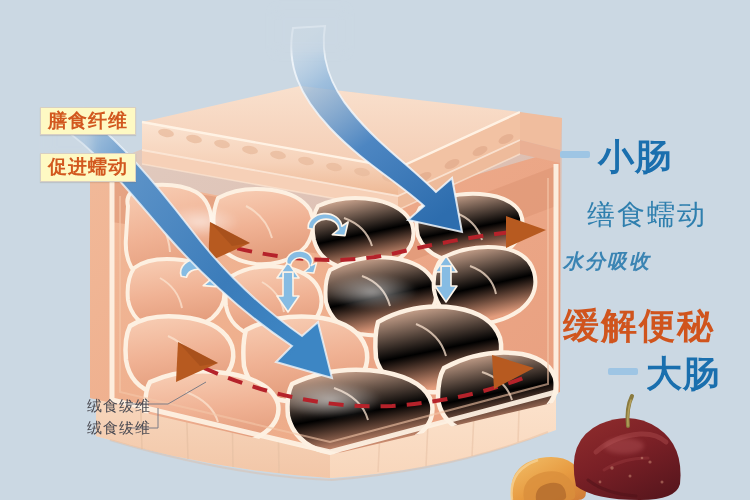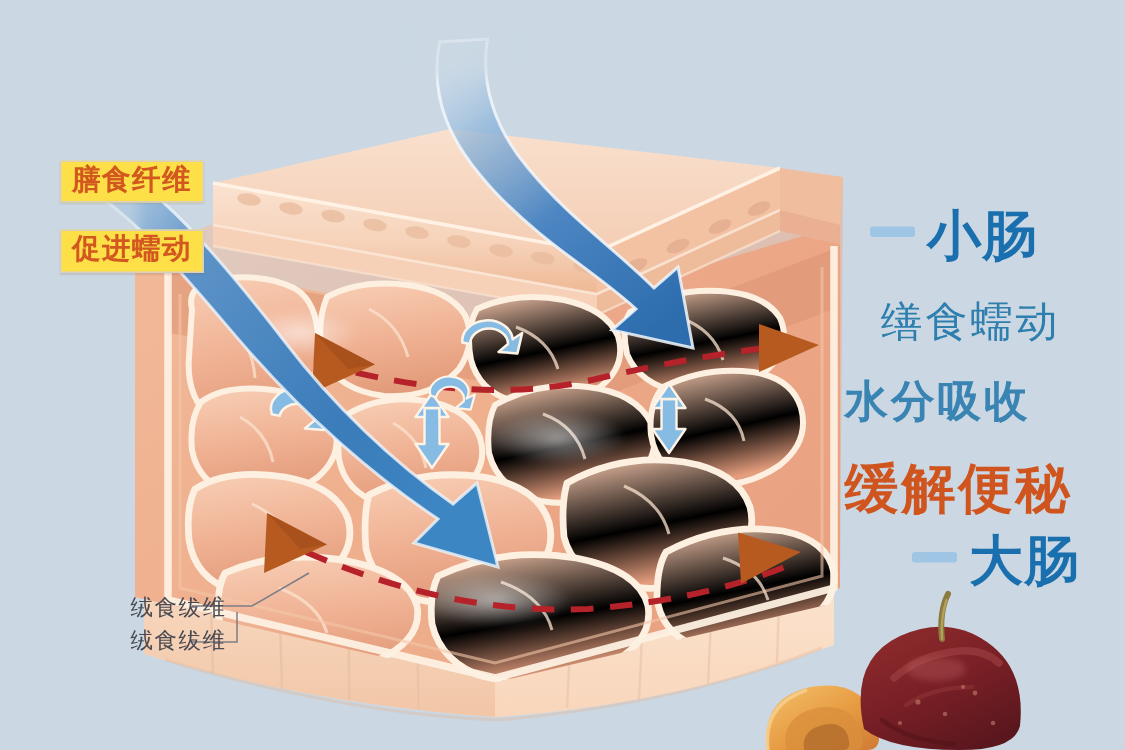--- a/index.html
+++ b/index.html
@@ -17,33 +17,33 @@
   .rt .dash{
     display:inline-block;width:30px;height:7px;background:#9ec5e4;
     border-radius:2px;vertical-align:middle;margin-right:8px;
     position:relative;top:-3px;
   }
   .rt .big{
     font-size:36px;font-weight:bold;color:#1a6fae;letter-spacing:1px;
     vertical-align:middle;
   }
   .rt .mid{font-size:28px;color:#2f7fae;letter-spacing:2px;font-weight:500;}
-  .rt .mid.strong{font-size:29px;color:#3a84b3;font-weight:bold;letter-spacing:2px;}
+  .rt .mid.strong{font-size:20px;color:#3a84b3;font-weight:bold;letter-spacing:2px;font-style:italic;}
   .rt .mid.warm{color:#d0541d;font-weight:bold;font-size:36px;letter-spacing:2px;}
 
-  #r_small{top:133px;padding-left:20px;}
+  #r_small{top:133px;}
   #r_line2{top:196px;left:563px;margin-left:24px;}
   #r_line3{top:248px;left:563px;}
   #r_line4{top:302px;left:563px;}
   #r_large{top:350px;padding-left:48px;}
 
   
   #callout{position:absolute;left:40px;top:107px;}
   .cbox{
-    background:#fde047;border:1px solid #d8cfc2;
+    background:#fef9c3;border:1px solid #d8cfc2;
     color:#d2581f;font-size:19px;font-weight:bold;
     letter-spacing:1px;padding:2px 7px 3px 7px;
     line-height:1.12;box-shadow:0 1px 1px rgba(120,100,80,.18);
   }
   .cbox+.cbox{margin-top:18px;}
 
   
   #leader{position:absolute;left:55px;top:395px;margin-left:32px;}
   .lline{
     color:#4a4a52;font-size:15px;letter-spacing:1px;

